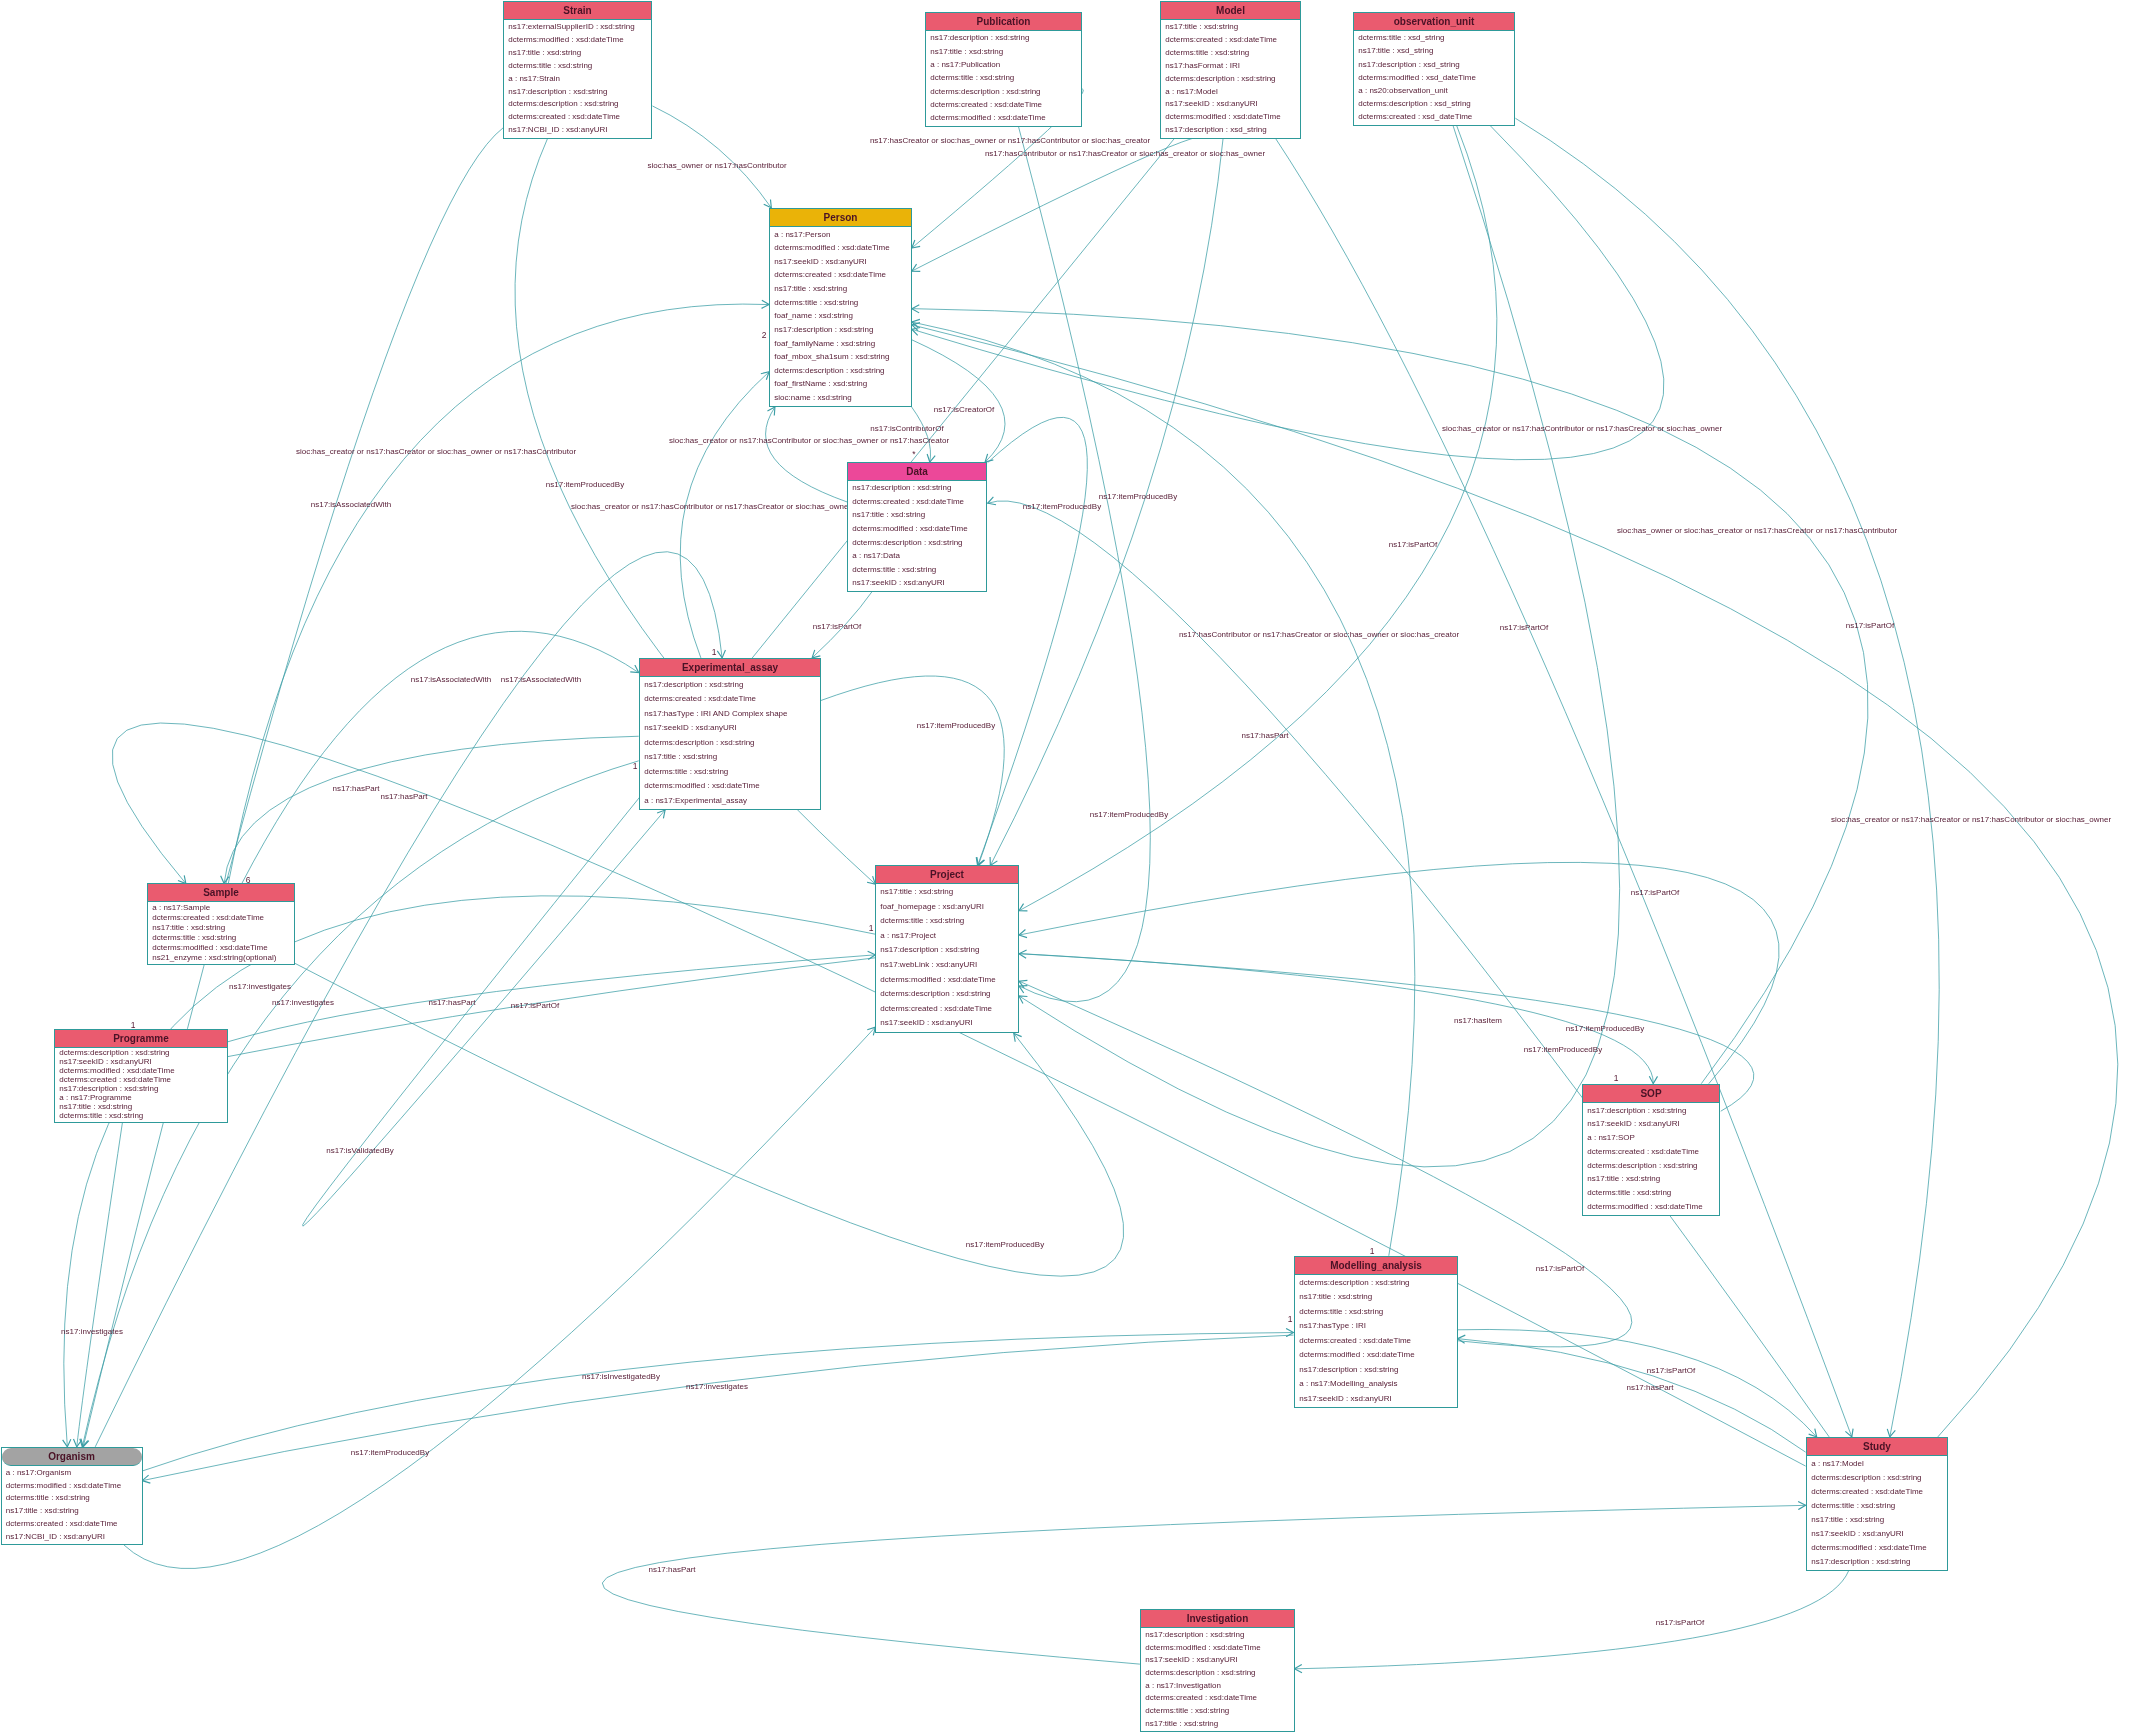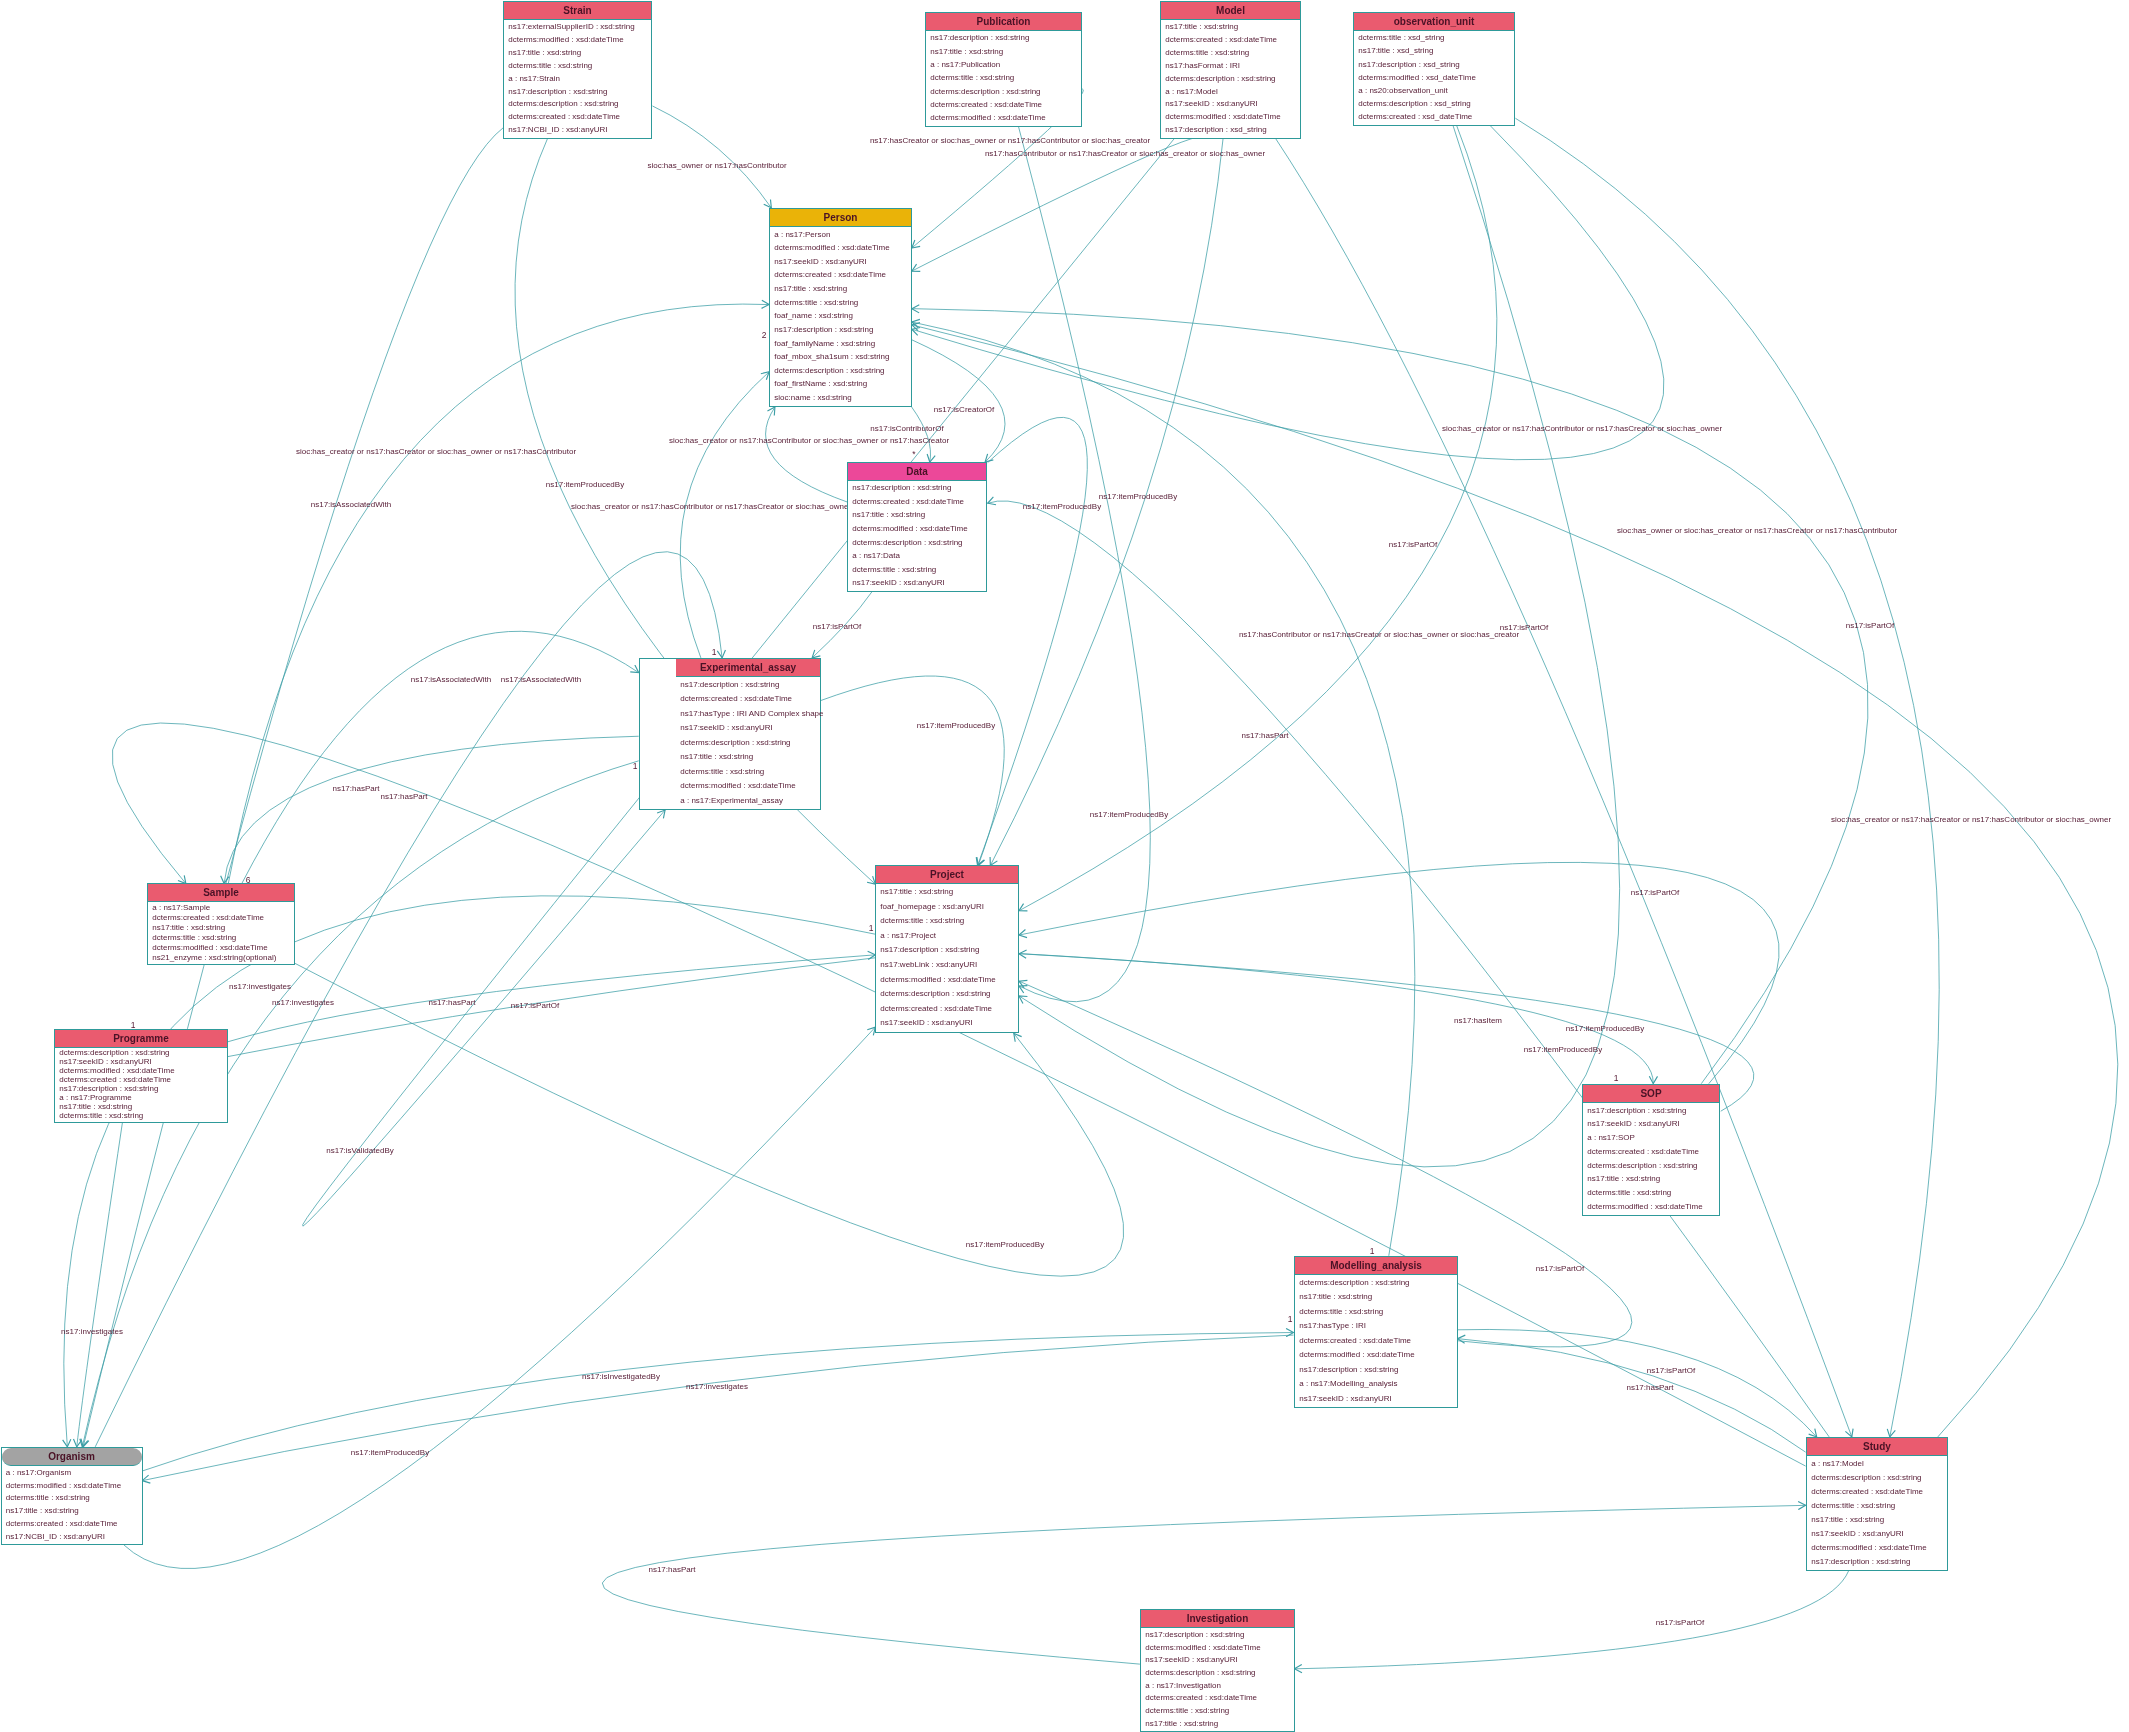--- a/index.html
+++ b/index.html
@@ -79,21 +79,21 @@
     <div class="edge-label" style="left: 809px; top: 440px;">sioc:has_creator or ns17:hasContributor or sioc:has_owner or ns17:hasCreator</div>
     <div class="edge-label" style="left: 436px; top: 451px;">sioc:has_creator or ns17:hasCreator or sioc:has_owner or ns17:hasContributor</div>
     <div class="edge-label" style="left: 585px; top: 484px;">ns17:itemProducedBy</div>
     <div class="edge-label" style="left: 351px; top: 504px;">ns17:isAssociatedWith</div>
     <div class="edge-label" style="left: 711px; top: 506px;">sioc:has_creator or ns17:hasContributor or ns17:hasCreator or sioc:has_owner</div>
     <div class="edge-label" style="left: 1062px; top: 506px;">ns17:itemProducedBy</div>
     <div class="edge-label" style="left: 1138px; top: 496px;">ns17:itemProducedBy</div>
     <div class="edge-label" style="left: 1757px; top: 530px;">sioc:has_owner or sioc:has_creator or ns17:hasCreator or ns17:hasContributor</div>
     <div class="edge-label" style="left: 1413px; top: 544px;">ns17:isPartOf</div>
     <div class="edge-label" style="left: 837px; top: 626px;">ns17:isPartOf</div>
-    <div class="edge-label" style="left: 1379px; top: 634px;">ns17:hasContributor or ns17:hasCreator or sioc:has_owner or sioc:has_creator</div>
+    <div class="edge-label" style="left: 1319px; top: 634px;">ns17:hasContributor or ns17:hasCreator or sioc:has_owner or sioc:has_creator</div>
     <div class="edge-label" style="left: 1524px; top: 627px;">ns17:isPartOf</div>
     <div class="edge-label" style="left: 1870px; top: 625px;">ns17:isPartOf</div>
     <div class="edge-label" style="left: 1971px; top: 819px;">sioc:has_creator or ns17:hasCreator or ns17:hasContributor or sioc:has_owner</div>
     <div class="edge-label" style="left: 956px; top: 725px;">ns17:itemProducedBy</div>
     <div class="edge-label" style="left: 1265px; top: 735px;">ns17:hasPart</div>
     <div class="edge-label" style="left: 1129px; top: 814px;">ns17:itemProducedBy</div>
     <div class="edge-label" style="left: 1655px; top: 892px;">ns17:isPartOf</div>
     <div class="edge-label" style="left: 451px; top: 679px;">ns17:isAssociatedWith</div>
     <div class="edge-label" style="left: 541px; top: 679px;">ns17:isAssociatedWith</div>
     <div class="edge-label" style="left: 356px; top: 788px;">ns17:hasPart</div>
@@ -204,21 +204,21 @@
         <div class="attr" style="color: rgb(85, 26, 51);">ns17:description : xsd:string</div>
         <div class="attr" style="color: rgb(85, 26, 51);">dcterms:created : xsd:dateTime</div>
         <div class="attr" style="color: rgb(85, 26, 51);">ns17:title : xsd:string</div>
         <div class="attr" style="color: rgb(85, 26, 51);">dcterms:modified : xsd:dateTime</div>
         <div class="attr" style="color: rgb(85, 26, 51);">dcterms:description : xsd:string</div>
         <div class="attr" style="color: rgb(85, 26, 51);">a : ns17:Data</div>
         <div class="attr" style="color: rgb(85, 26, 51);">dcterms:title : xsd:string</div>
         <div class="attr" style="color: rgb(85, 26, 51);">ns17:seekID : xsd:anyURI</div>
       </div>
     </div>
-    <div class="node" style="left: 639px; top: 658px; width: 182px; height: 152px; border-color: rgb(46, 154, 154); padding-left: 36px;">
+    <div class="node" style="left: 639px; top: 658px; width: 182px; height: 152px; border-color: rgb(46, 154, 154);">
       <div class="node-title" style="background: rgb(234, 91, 111); border-bottom-color: rgb(46, 154, 154);">Experimental_assay</div>
       <div class="node-attrs">
         <div class="attr" style="color: rgb(85, 26, 51);">ns17:description : xsd:string</div>
         <div class="attr" style="color: rgb(85, 26, 51);">dcterms:created : xsd:dateTime</div>
         <div class="attr" style="color: rgb(85, 26, 51);">ns17:hasType : IRI AND Complex shape</div>
         <div class="attr" style="color: rgb(85, 26, 51);">ns17:seekID : xsd:anyURI</div>
         <div class="attr" style="color: rgb(85, 26, 51);">dcterms:description : xsd:string</div>
         <div class="attr" style="color: rgb(85, 26, 51);">ns17:title : xsd:string</div>
         <div class="attr" style="color: rgb(85, 26, 51);">dcterms:title : xsd:string</div>
         <div class="attr" style="color: rgb(85, 26, 51);">dcterms:modified : xsd:dateTime</div>

